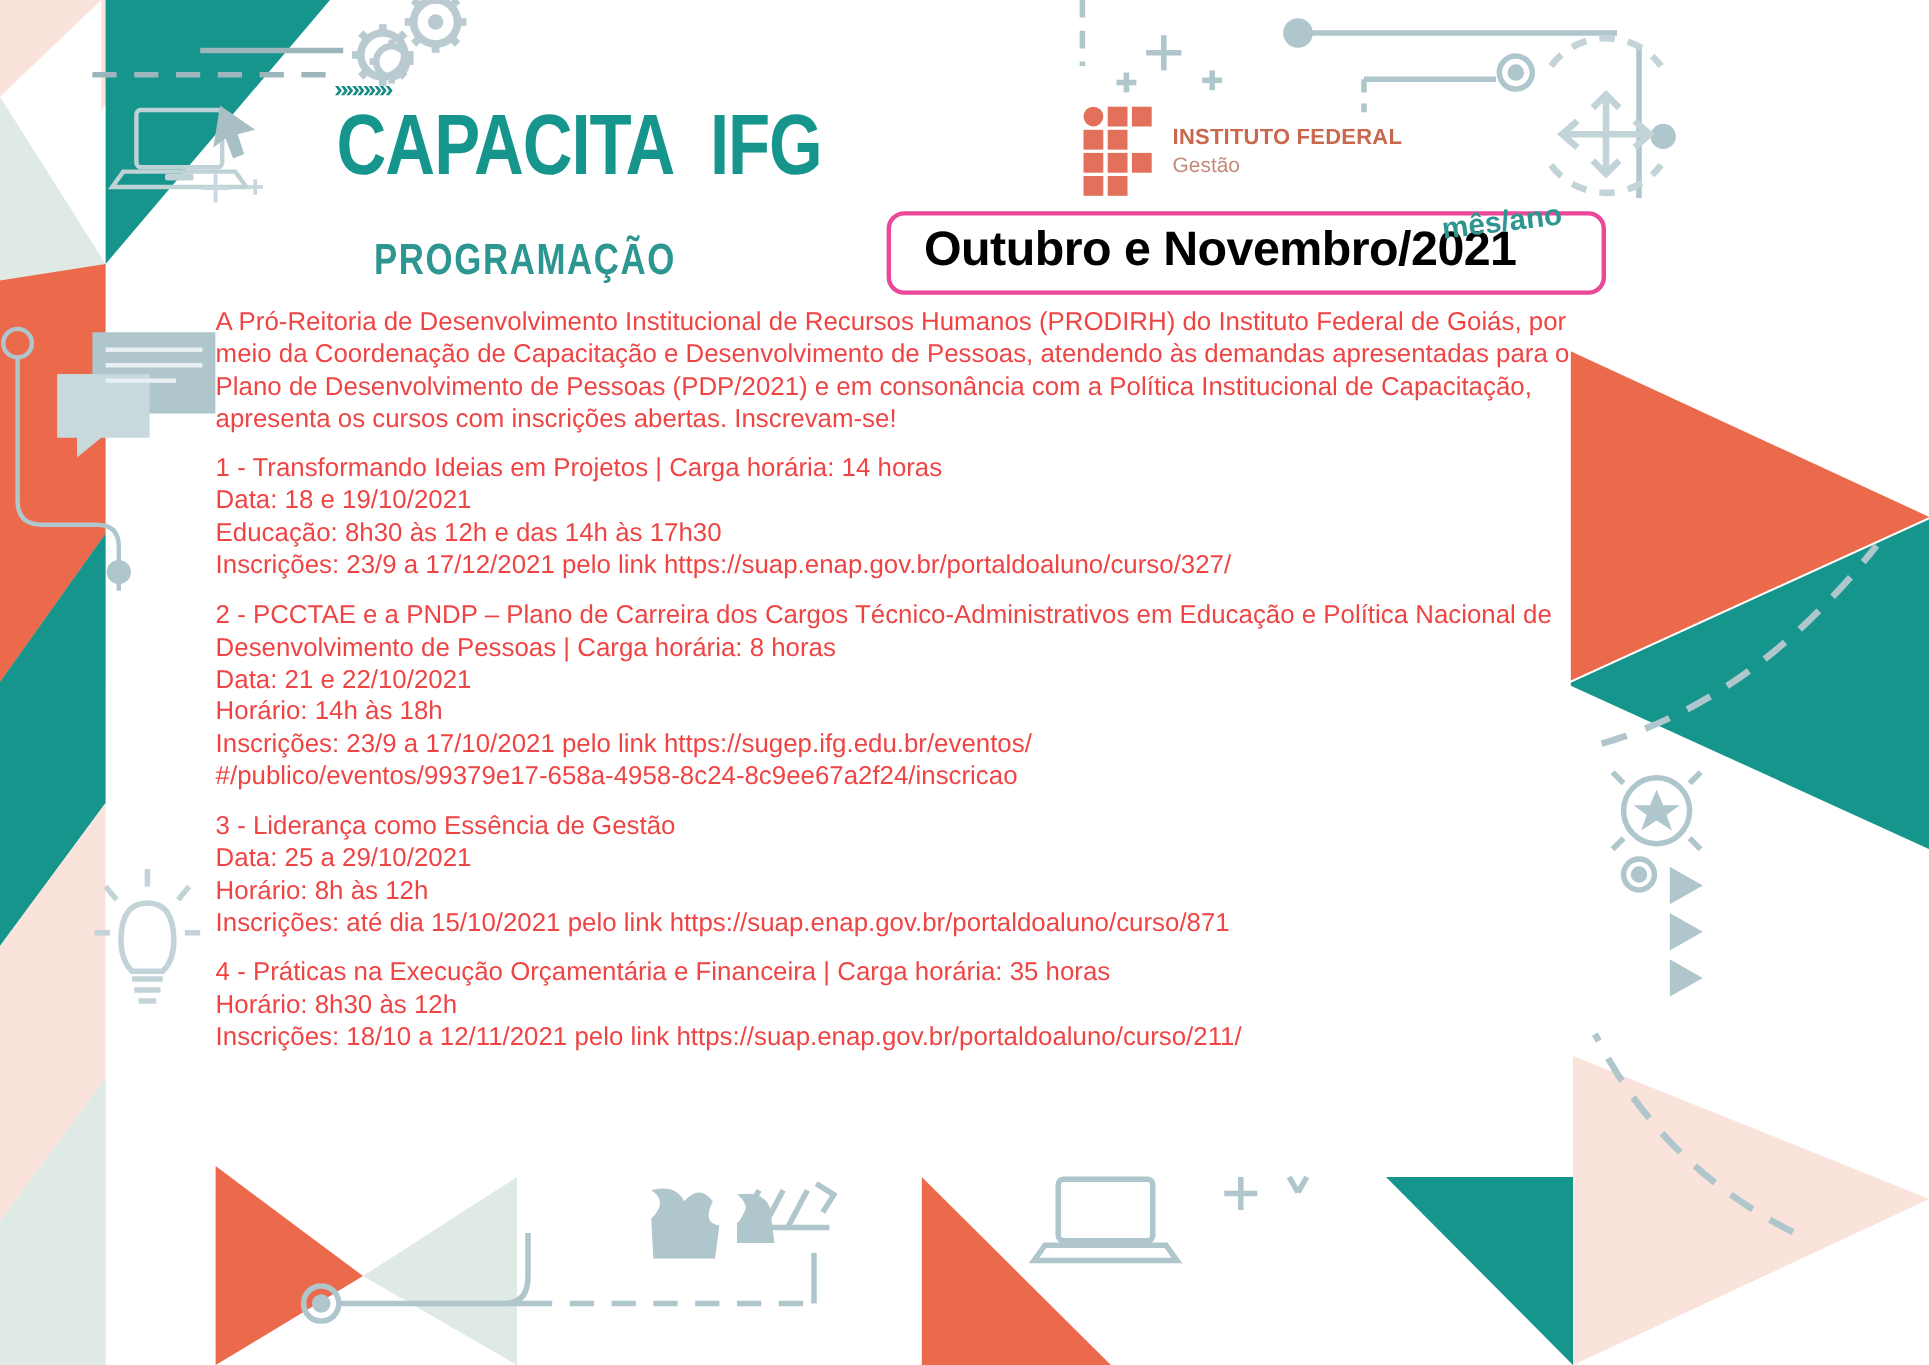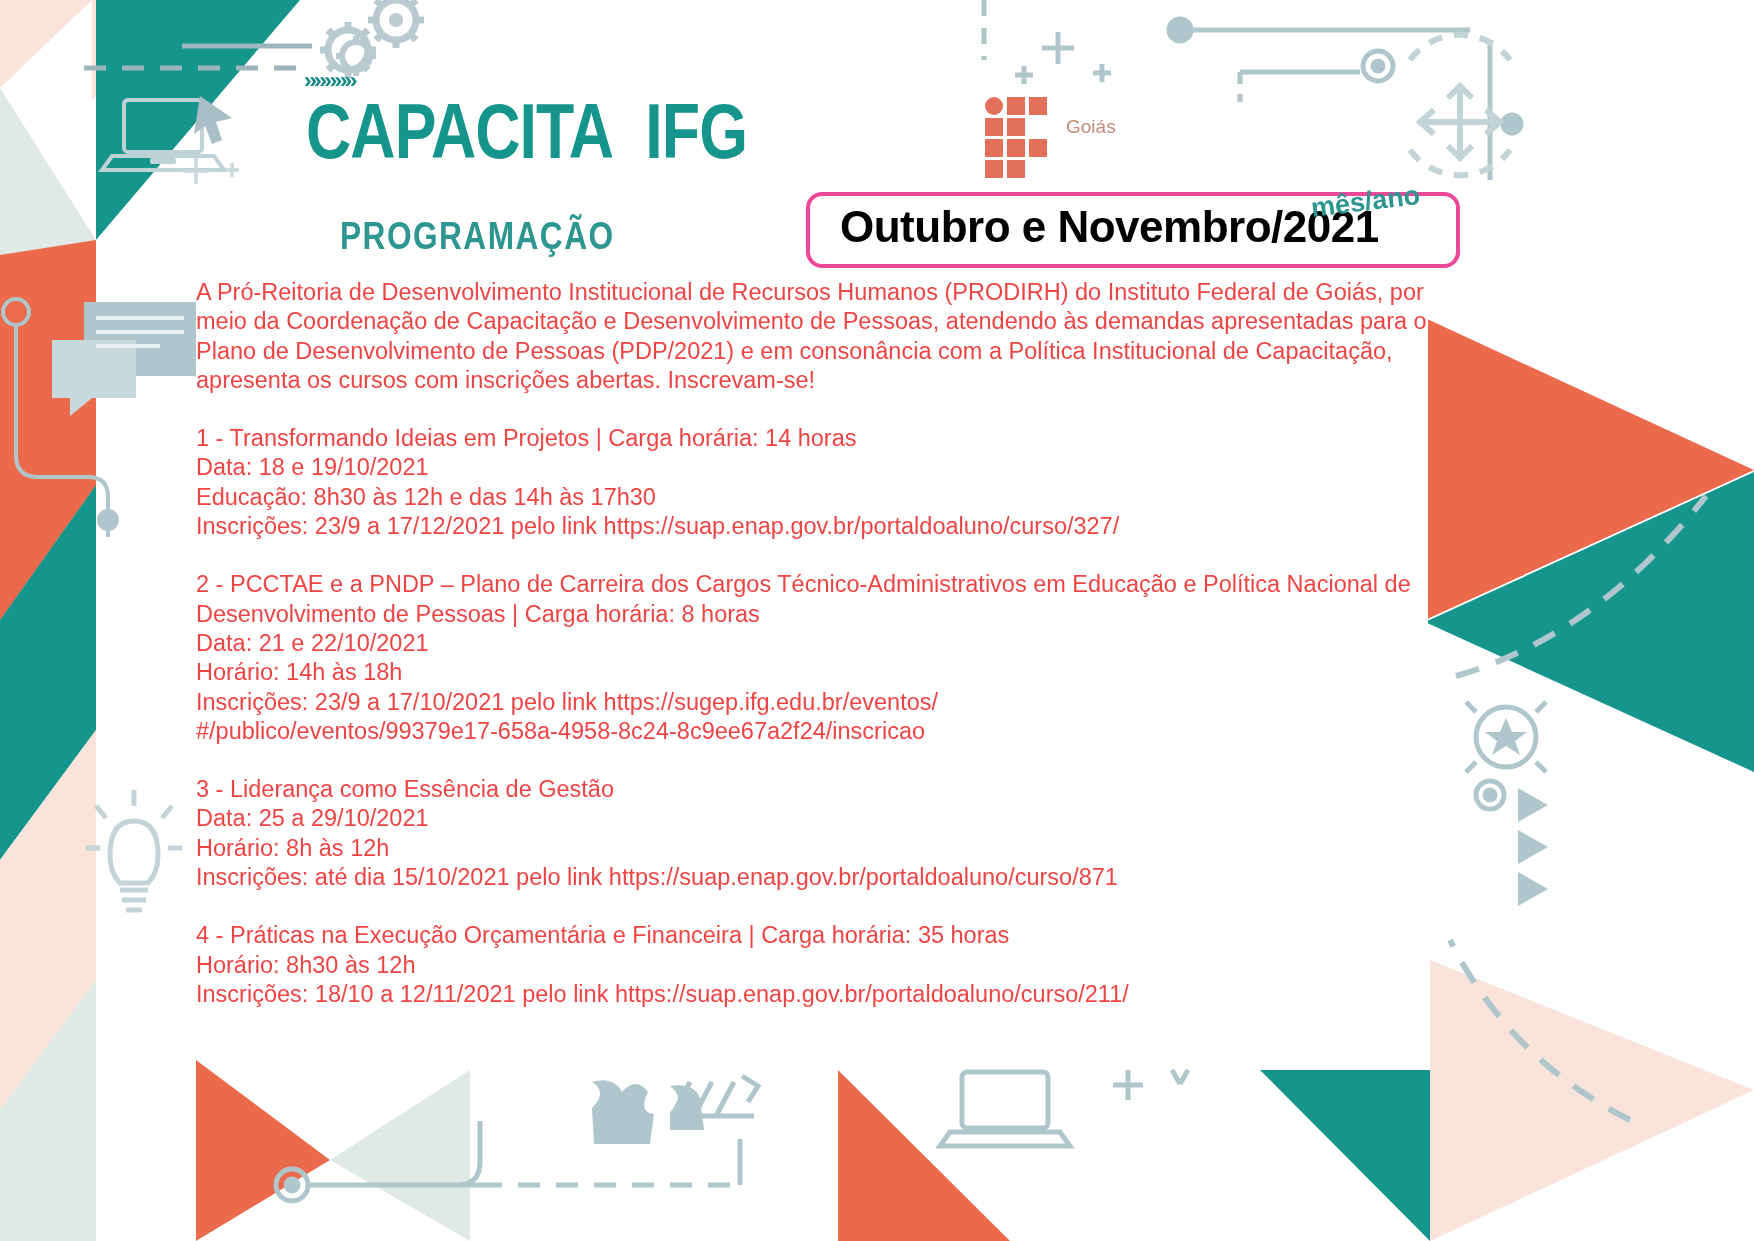--- a/index.html
+++ b/index.html
@@ -107,21 +107,21 @@
   .body-copy{
     position:absolute;left:196px;top:278px;
     width:1246px;
     z-index:9;
     font-family:"Liberation Sans", sans-serif;
     font-size:23.5px;
     line-height:29.3px;
     color:#ef4444;
   }
   .intro p{margin:0;}
-  .course{margin-top:29px;}
+  .course{margin-top:16px;}
   .course div{margin:0;white-space:pre-wrap;}
 </style>
 </head>
 <body>
 
 <div class="poster">
 
   <div class="deco">
     <svg viewBox="0 0 1754 1241" xmlns="http://www.w3.org/2000/svg">
       <defs>
@@ -350,21 +350,22 @@
         <i style="left:44px;top:0px;width:18px;height:18px;"></i>
         <i style="left:0px;top:21px;width:18px;height:18px;"></i>
         <i style="left:22px;top:21px;width:18px;height:18px;"></i>
         <i style="left:0px;top:42px;width:18px;height:18px;"></i>
         <i style="left:22px;top:42px;width:18px;height:18px;"></i>
         <i style="left:44px;top:42px;width:18px;height:18px;"></i>
         <i style="left:0px;top:63px;width:18px;height:18px;"></i>
         <i style="left:22px;top:63px;width:18px;height:18px;"></i>
       </div>
       <div class="ifgtext">
-        <div class="l3">Goiás</div>
+        <div class="l1">INSTITUTO FEDERAL</div>
+        <div class="l3">Gestão</div>
       </div>
     </div>
 
     <div class="pill">
       <div class="label">Outubro e Novembro/2021</div>
     </div>
     <div class="mesano">mês/ano</div>
   </div>
 
   <div class="body-copy">

